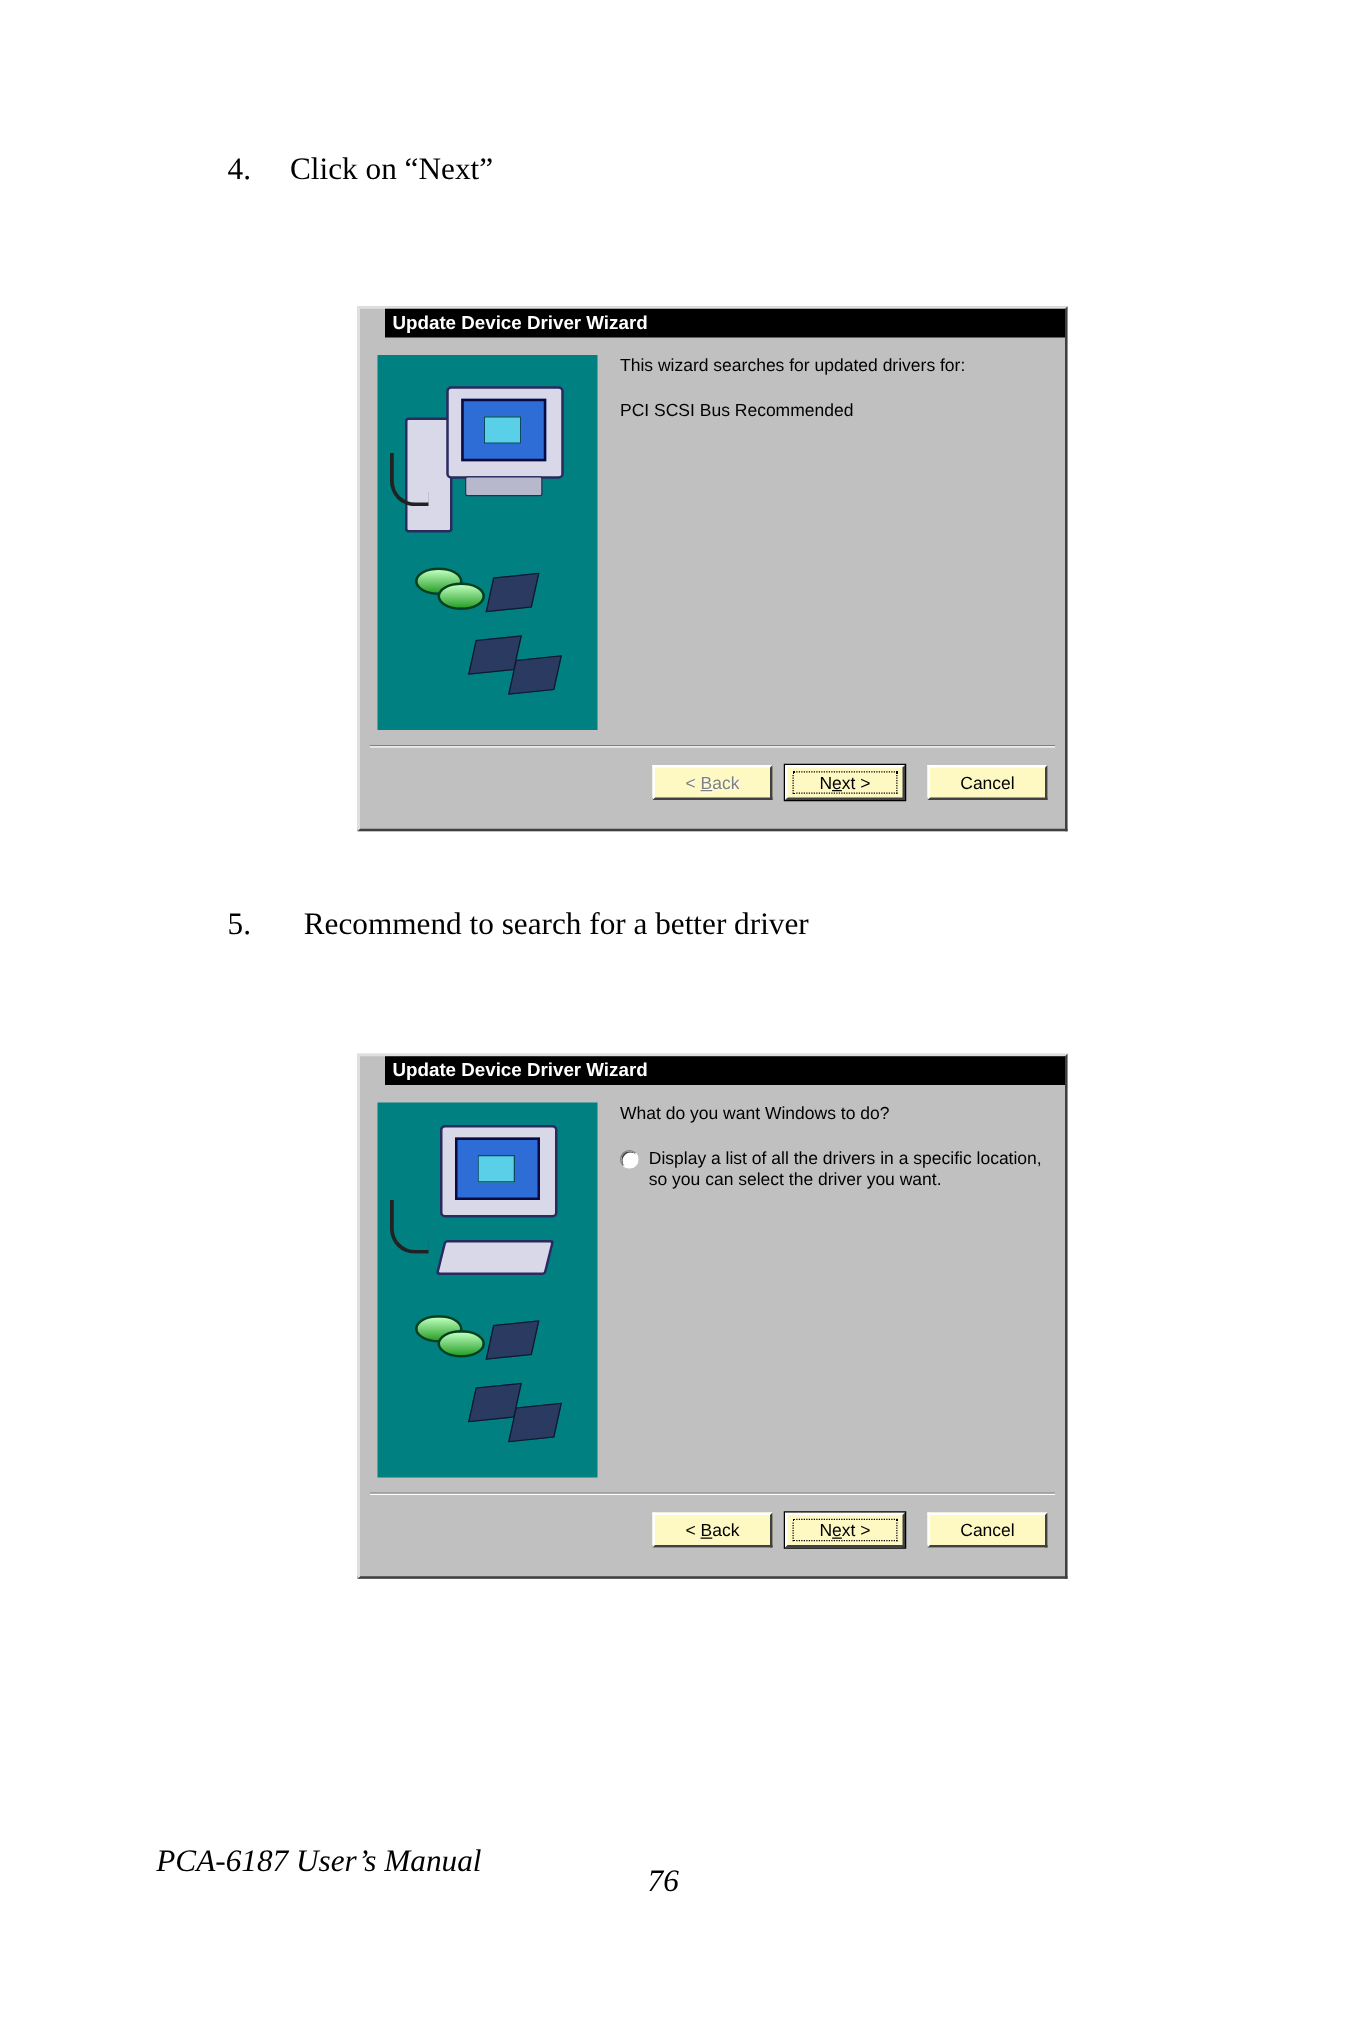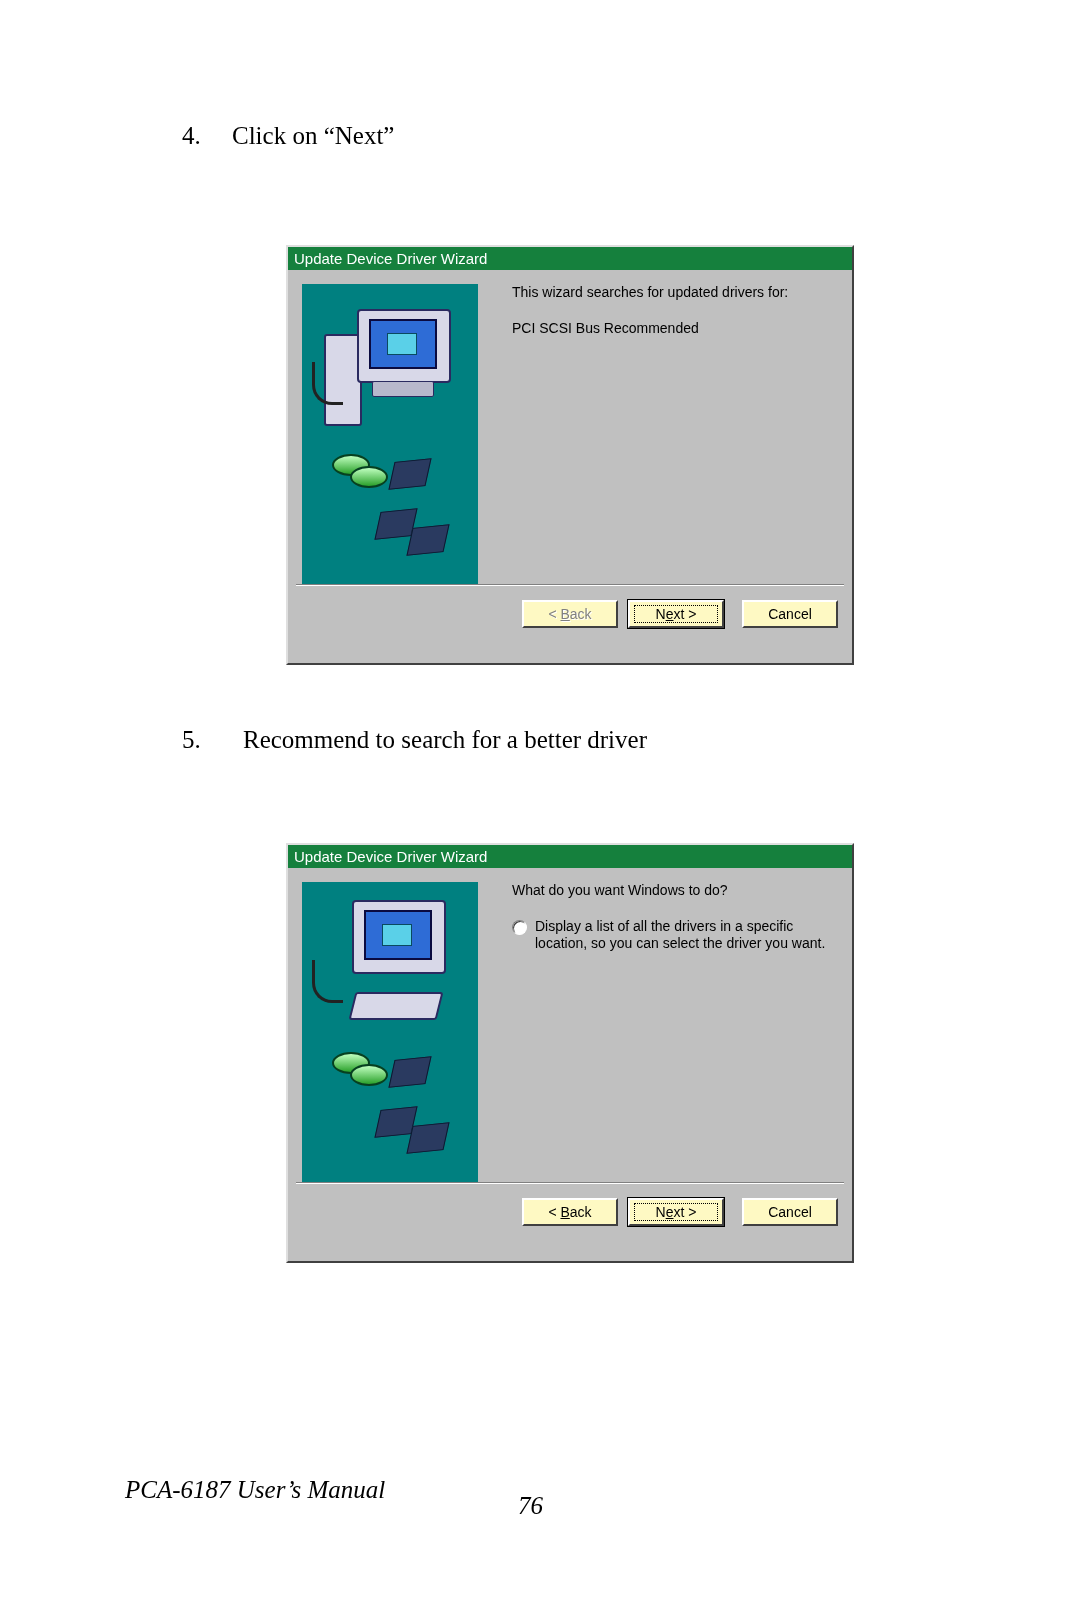--- a/index.html
+++ b/index.html
@@ -49,36 +49,36 @@
     position: absolute;
     width: 568px;
     background: #c0c0c0;
     border-top: 2px solid #dfdfdf;
     border-left: 2px solid #dfdfdf;
     border-right: 2px solid #404040;
     border-bottom: 2px solid #404040;
     box-sizing: border-box;
   }
   .dialog-title {
-    background: #15803d;
+    background: #000000;
     color: #ffffff;
     font-family: Arial, sans-serif;
-    font-weight: normal;
+    font-weight: bold;
     font-size: 15px;
     padding: 3px 6px;
+    margin-left: 20px;
   }
   .dialog-body {
     display: flex;
-    padding: 14px 14px 0 14px;
+    padding: 14px 14px 12px 14px;
     font-family: "MS Sans Serif", Arial, sans-serif;
     font-size: 14px;
     color: #000;
     min-height: 300px;
     box-sizing: border-box;
-    gap: 16px;
   }
   .dialog-graphic {
     width: 176px;
     height: 300px;
     background: #008080;
     flex: 0 0 176px;
     margin-right: 18px;
     position: relative;
     overflow: hidden;
   }

